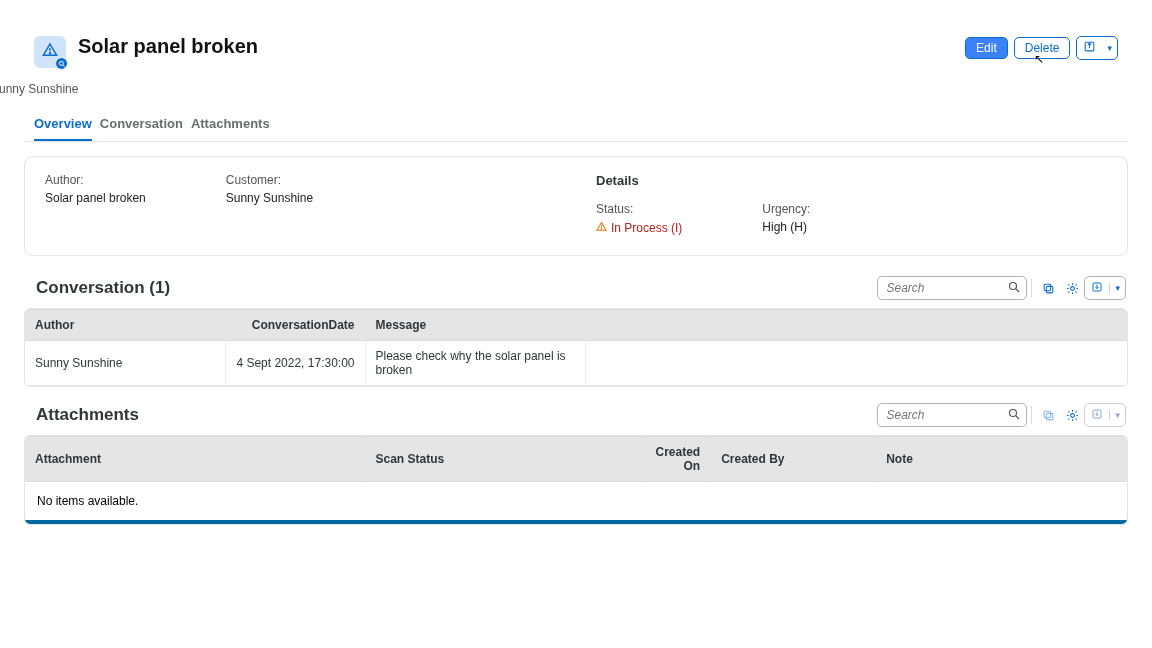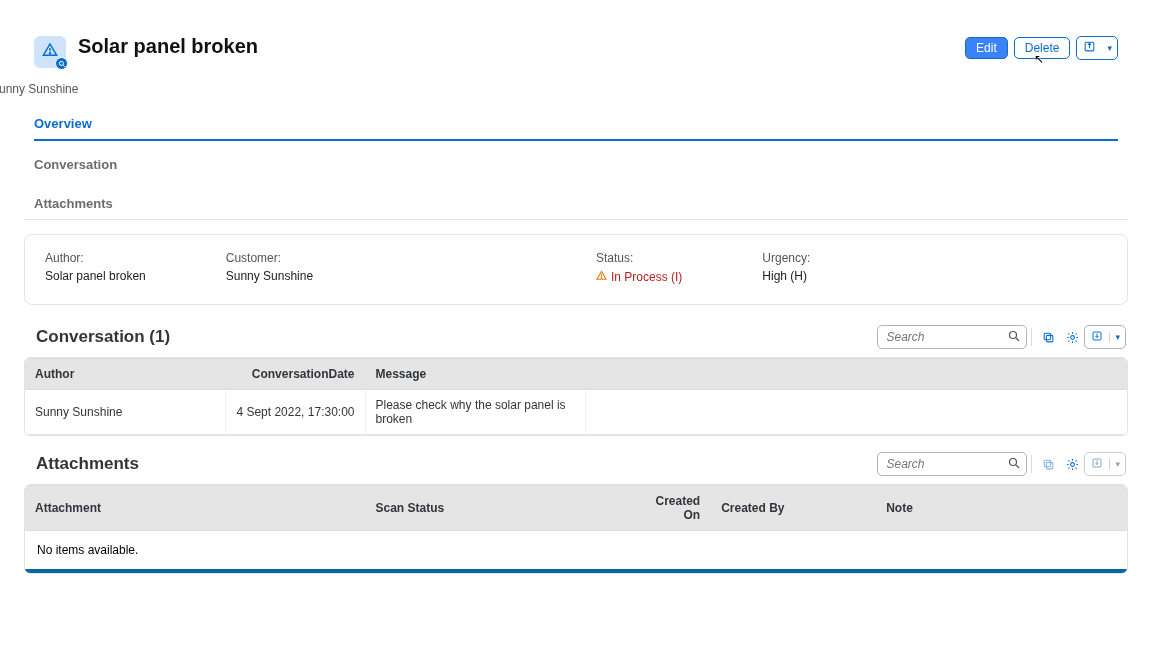--- a/index.html
+++ b/index.html
@@ -76,24 +76,23 @@
     border-radius: 5px;
     color: #0a6ed1;
     cursor: pointer;
     overflow: hidden;
   }
   .share-group .sg-left { padding: 3px 6px; font-size: 13px; }
   .share-group .sg-right { padding: 3px 5px; font-size: 9px; border-left: 0px solid rgba(10,110,209,.3); }
   
   .tabs {
     display: flex;
-    gap: 16px;
+    gap: 8px;
     padding: 16px 10px 0 10px;
     border-bottom: 1px solid #e4e4e4;
-    flex-direction: column;
   }
   .tab {
     font-size: 13px;
     font-weight: 600;
     color: #6a6d70;
     padding-bottom: 8px;
     cursor: pointer;
   }
   .tab.active { color: #0a6ed1; border-bottom: 2px solid #0a6ed1; }
   
@@ -270,20 +269,21 @@
             <div class="field-label">Author:</div>
             <div class="field-value">Solar panel broken</div>
           </div>
           <div>
             <div class="field-label">Customer:</div>
             <div class="field-value">Sunny Sunshine</div>
           </div>
         </div>
       </div>
       <div class="col">
+        <div class="col-title">Details</div>
         <div class="field-grid">
           <div>
             <div class="field-label">Status:</div>
             <div class="status-val">
               <span class="status-icon">
                 <svg width="11" height="11" viewBox="0 0 24 24" fill="none" stroke="#e9730c" stroke-width="2.2">
                     <path d="M12 3 L22 20 L2 20 Z"></path>
                     <line x1="12" y1="9" x2="12" y2="14"></line>
                     <circle cx="12" cy="17" r="0.8" fill="#e9730c"></circle>
                   </svg>

